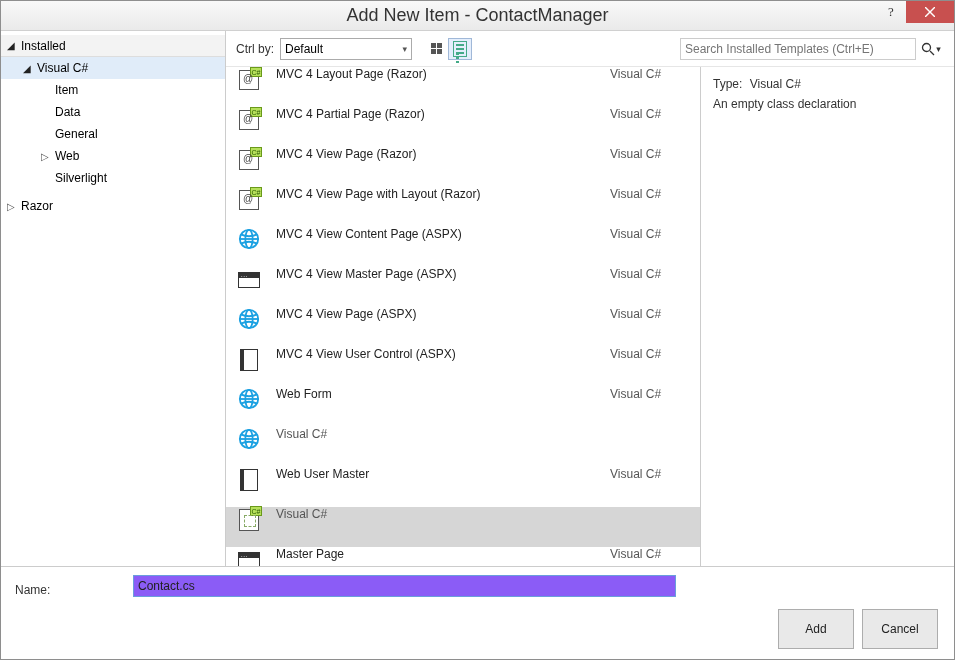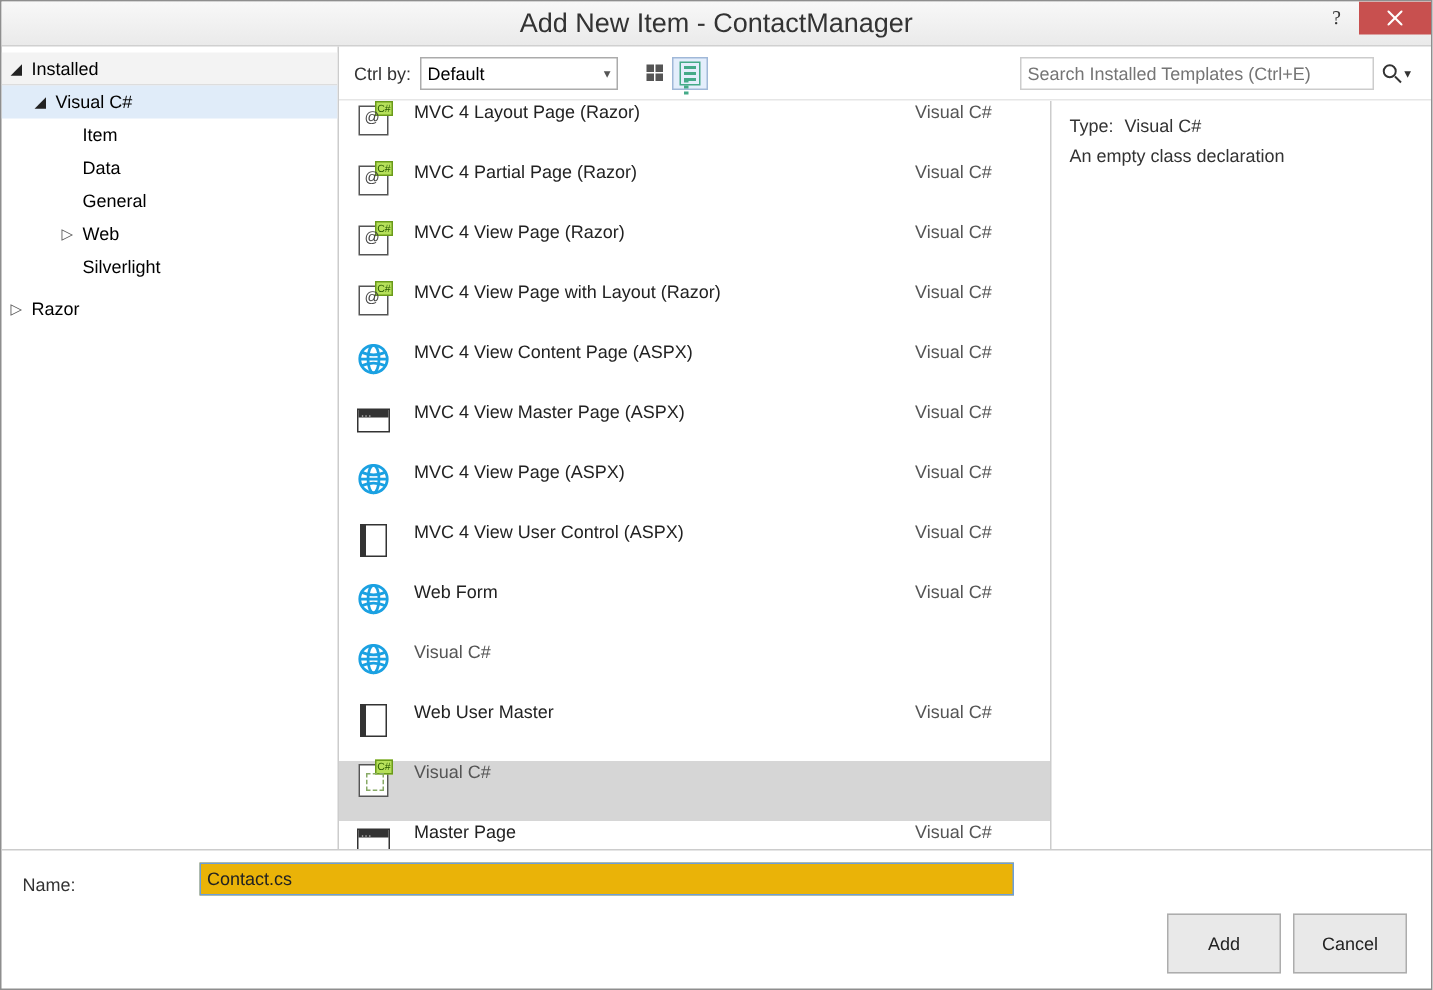--- a/index.html
+++ b/index.html
@@ -40,21 +40,21 @@
   .tmpl-row .iconbox { width:26px; height:26px; display:flex; align-items:center; justify-content:center;}
   .tmpl-row .tname { flex:1; color:#222;}
   .tmpl-row .tlang { width:80px; color:#555; text-align:left;}
   .tmpl-row.selected { background:#d6d6d6; }
   .right-pane { width:254px; border-left:1px solid #ccc; padding:10px 12px; color:#333;}
   .right-pane .type-label { font-weight:normal; }
   .right-pane .desc { margin-top:6px; color:#333;}
   .bottom { padding:8px 14px 10px 14px; display:flex; flex-direction:column; gap:12px;}
   .name-row { display:flex; align-items:flex-end; gap:8px;}
   .name-label { width:110px; color:#333;}
-  .name-input { flex:0 0 543px; height:22px; border:1px solid #6a9edc; padding:0 4px; background:#eab308; color:#222; outline:none;}
+  .name-input { flex:0 0 543px; height:22px; border:1px solid #6a9edc; padding:0 4px; background:#8b5cf6; color:#222; outline:none;}
   .btn-row { display:flex; justify-content:flex-end; gap:8px; padding-right:2px;}
   .dlg-btn { min-width:76px; height:40px; border:1px solid #adadad; background:#e9e9e9; padding:0 14px; color:#222;}
   .icon-rz { border:1px solid #555; width:20px; height:20px; position:relative; background:#fff;}
   .icon-rz::after{content:"@"; font-size:10px; position:absolute; left:3px; top:2px; color:#444;}
   .icon-badge { position:absolute; right:-4px; top:-4px; width:12px; height:10px; background:#b6e05a; border:1px solid #6a9a1a; font-size:7px; display:flex; align-items:center; justify-content:center; color:#2a5a00;}
   .icon-globe svg{width:22px;height:22px;}
   .icon-master{width:22px;height:16px;border:1px solid #333;background:#fff;position:relative;}
   .icon-master::before{content:"";position:absolute;left:0;top:0;right:0;height:5px;background:#333;}
   .icon-master .dots{position:absolute;left:2px;top:1px;color:#bbb;font-size:4px;letter-spacing:1px;}
   .icon-ctrl{width:18px;height:22px;border:1px solid #333;border-left:4px solid #333;background:#fff;}

